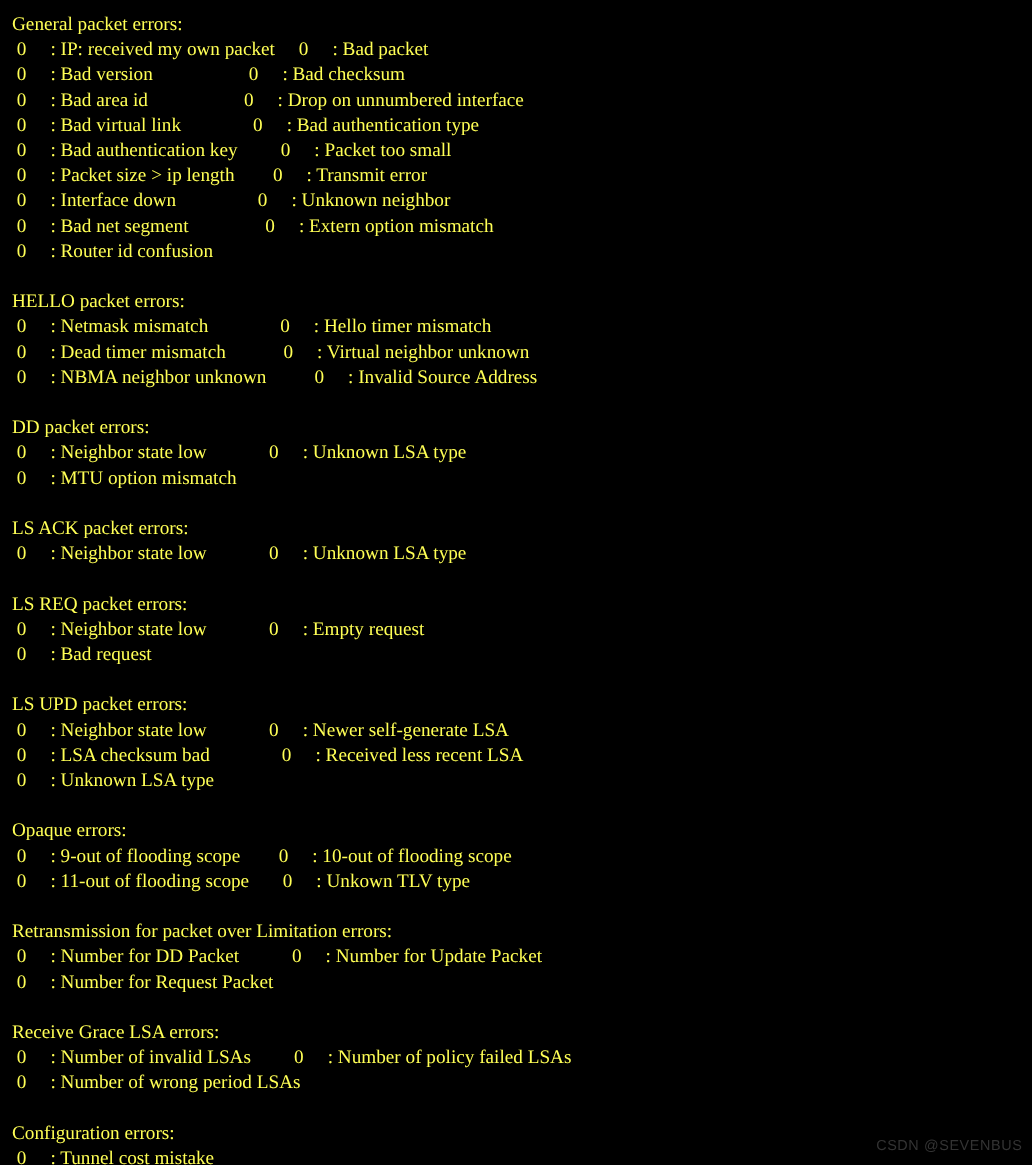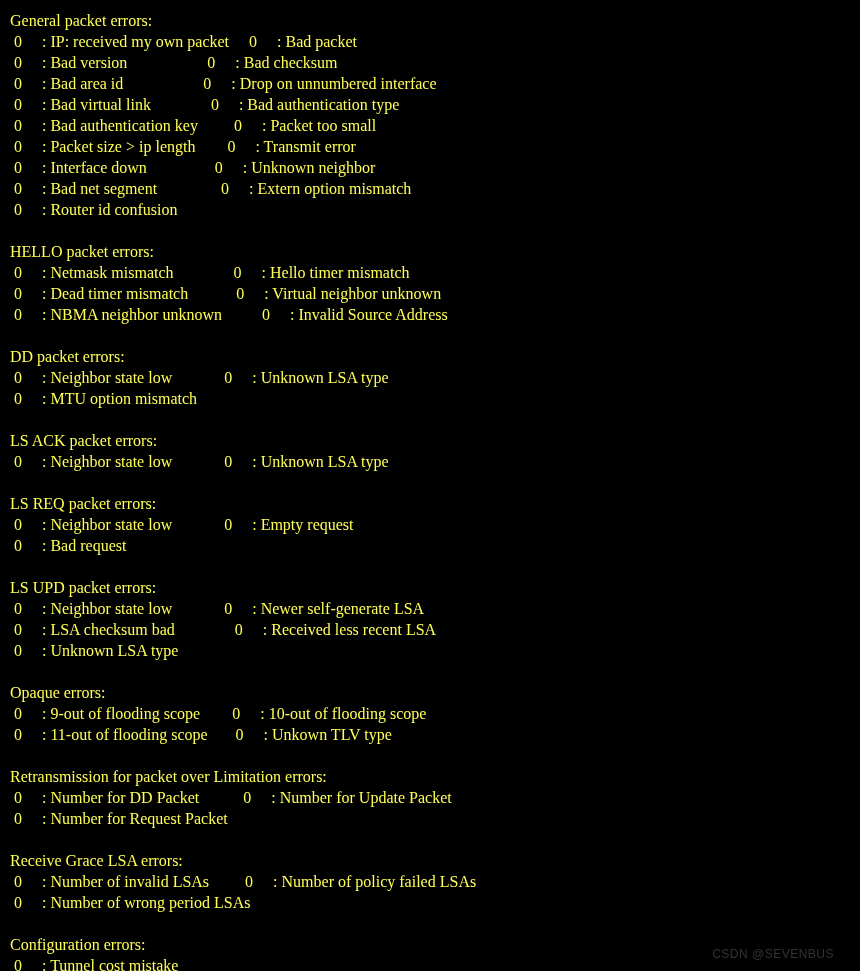--- a/index.html
+++ b/index.html
@@ -13,21 +13,21 @@
     width: 860px;
   }
   pre {
     margin: 0;
     padding: 10px;
     white-space: pre;
     font-family: Liberation Serif, serif;
   }
   .watermark {
     position: absolute;
-    right: 26px;
+    right: 8px;
     bottom: 6px;
     color: #555;
     font-size: 12px;
     font-family: Arial, sans-serif;
     letter-spacing: .5px;
     opacity: .6;
     pointer-events: none;
   }
 </style>
 </head>

